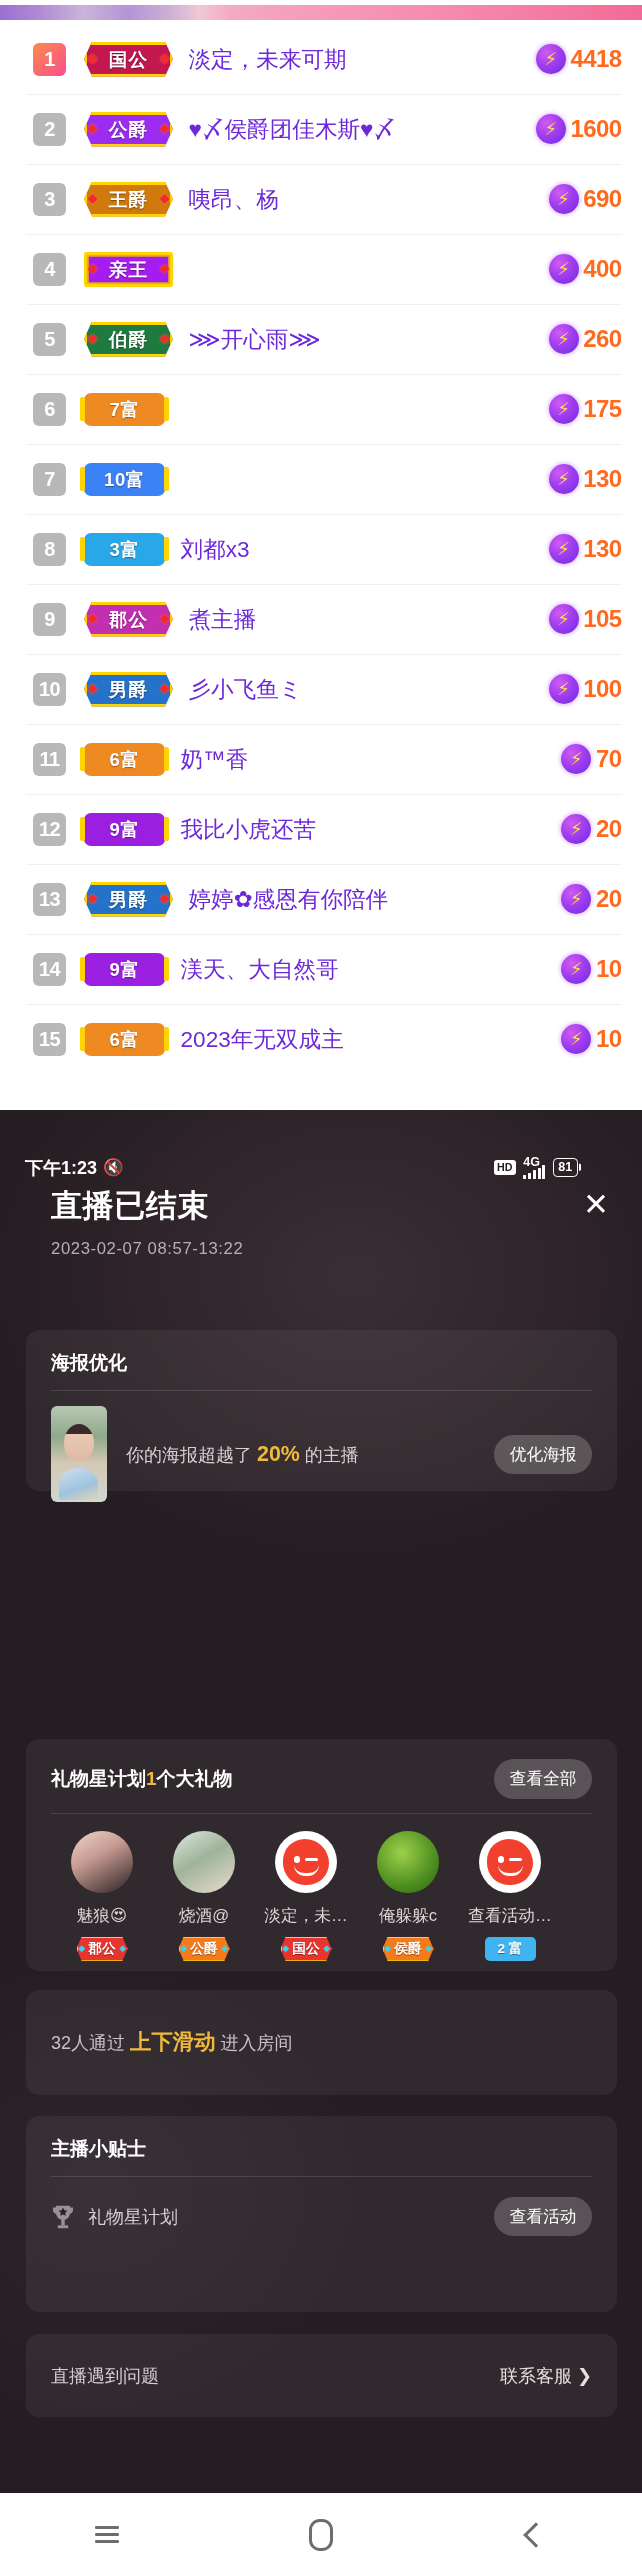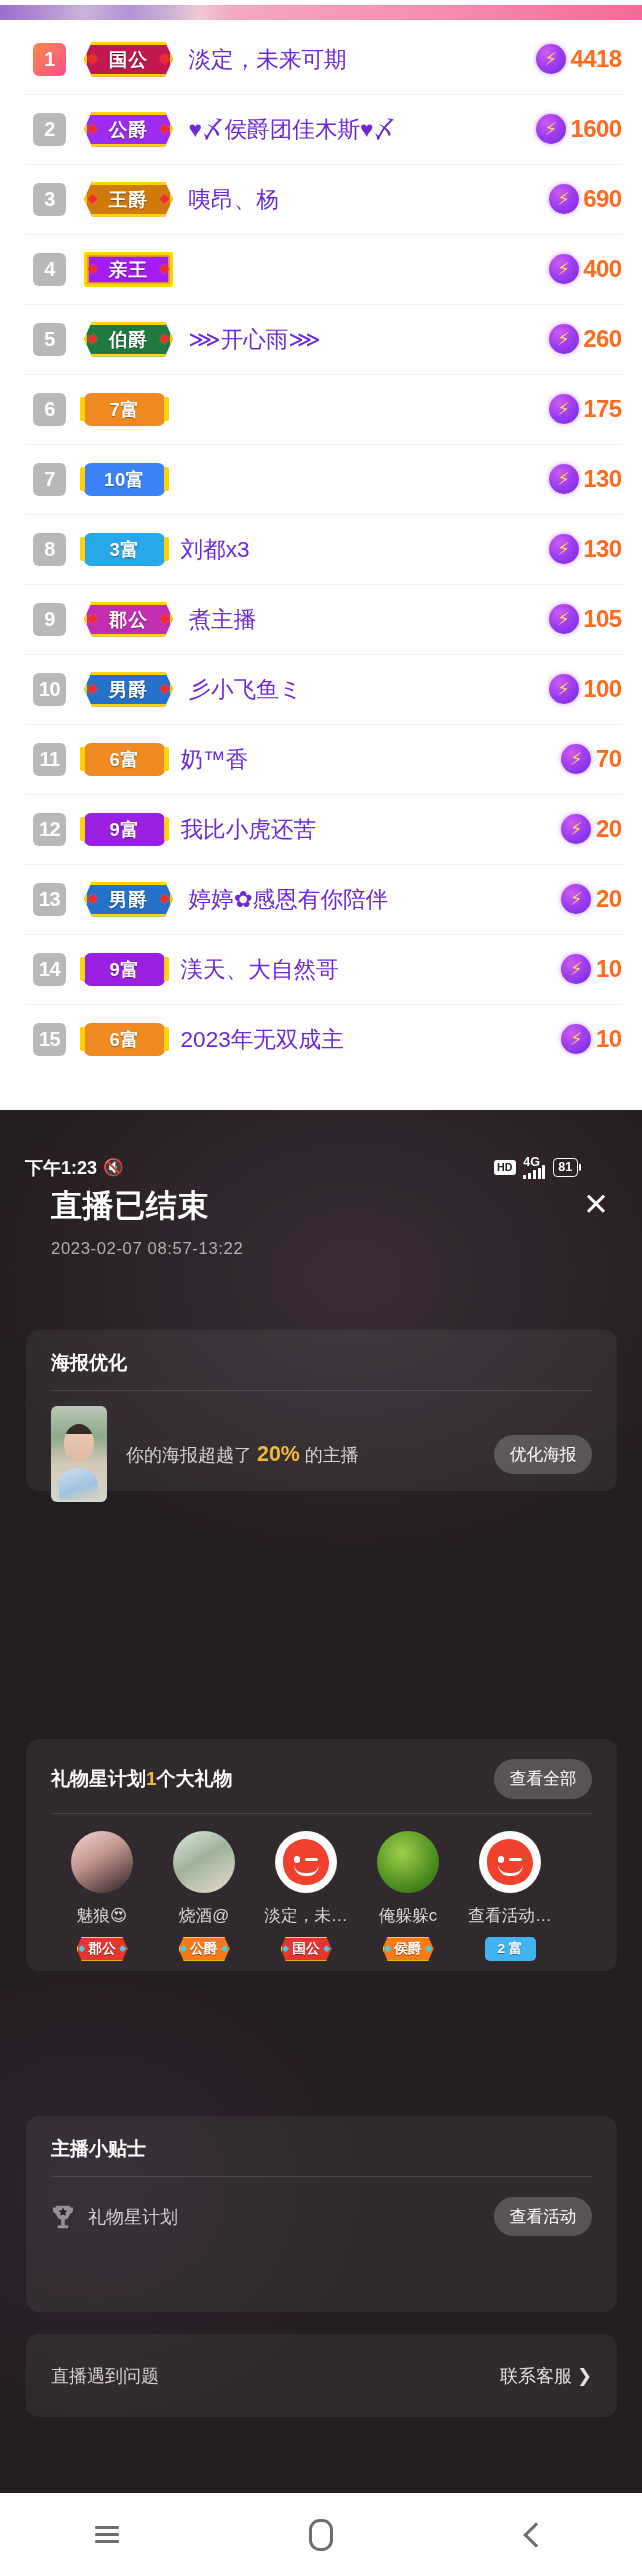--- a/index.html
+++ b/index.html
@@ -520,20 +520,25 @@
             </div>
           </div>
           <div class="gift-name">查看活动…</div>
           <div class="gift-badge-wrap">
             <span class="gbadge wealth" style="background: rgb(63, 180, 240);">2 富</span>
           </div>
         </div>
       </div>
   </div>
 
+  <div class="card" id="card-enter">
+    <div class="enter-text">
+      <span>32人通过 </span><span class="hl">上下滑动</span><span> 进入房间</span>
+    </div>
+  </div>
 
   <div class="card" id="card-tips">
     <div class="card-title">主播小贴士</div>
     <div class="card-rule"></div>
     <div class="tips-row">
       <span class="trophy-icon">
         <svg width="24" height="26" viewBox="0 0 40 44">
           <path d="M8 3h24v12a12 12 0 0 1-24 0V3z" fill="#9a9097"></path>
           <path d="M8 6H3v4a7 7 0 0 0 7 7V6z" fill="#9a9097"></path>
           <path d="M32 6h5v4a7 7 0 0 1-7 7V6z" fill="#9a9097"></path>

